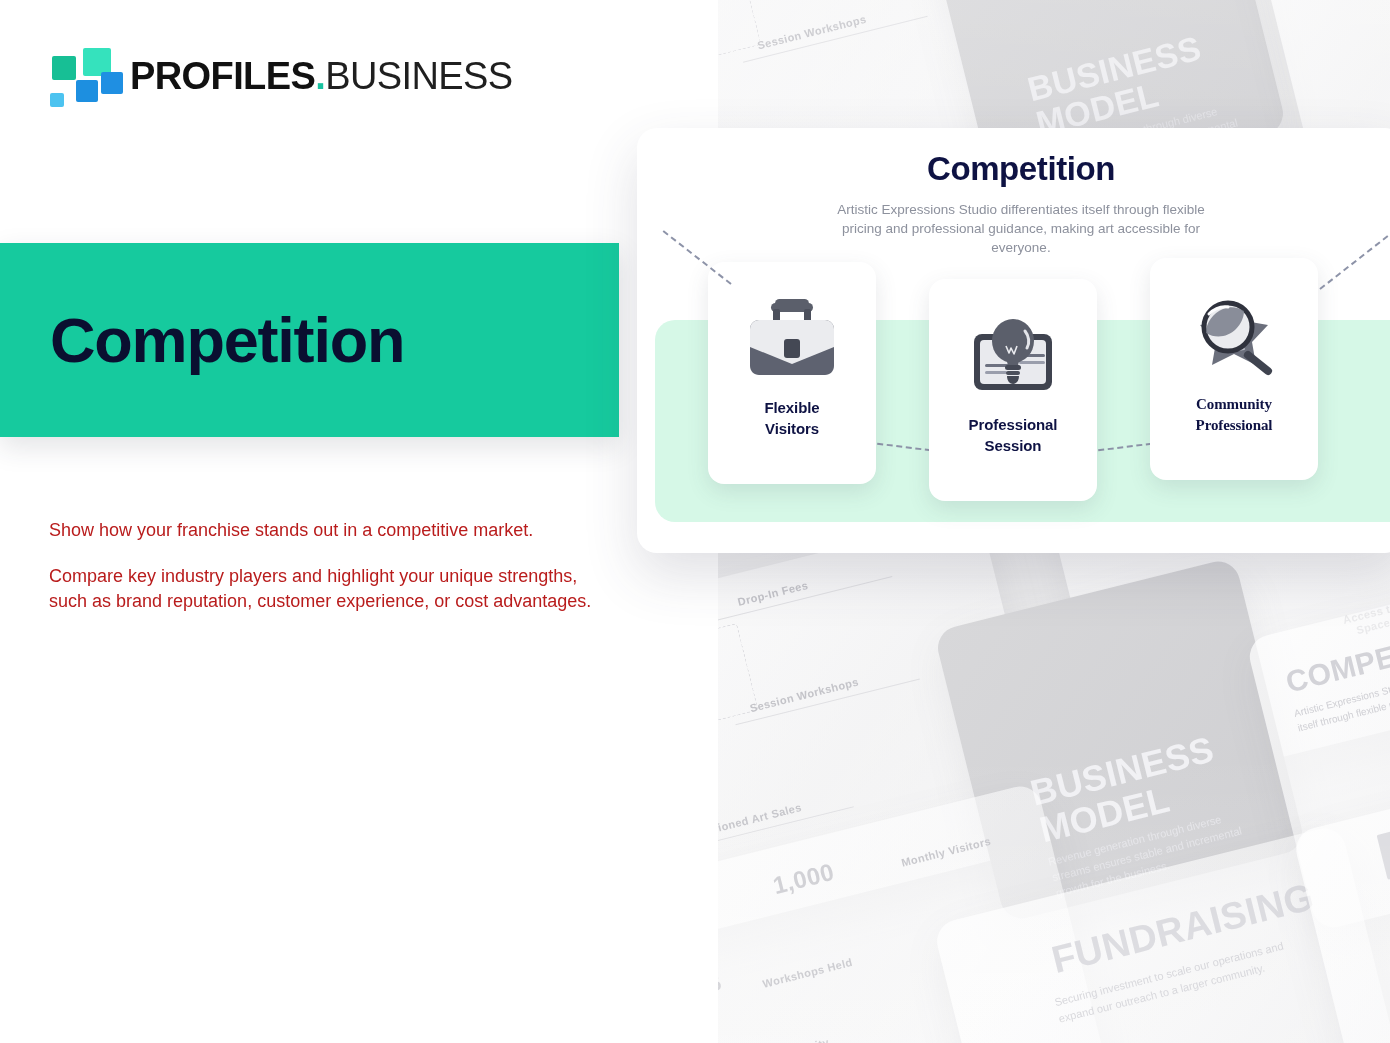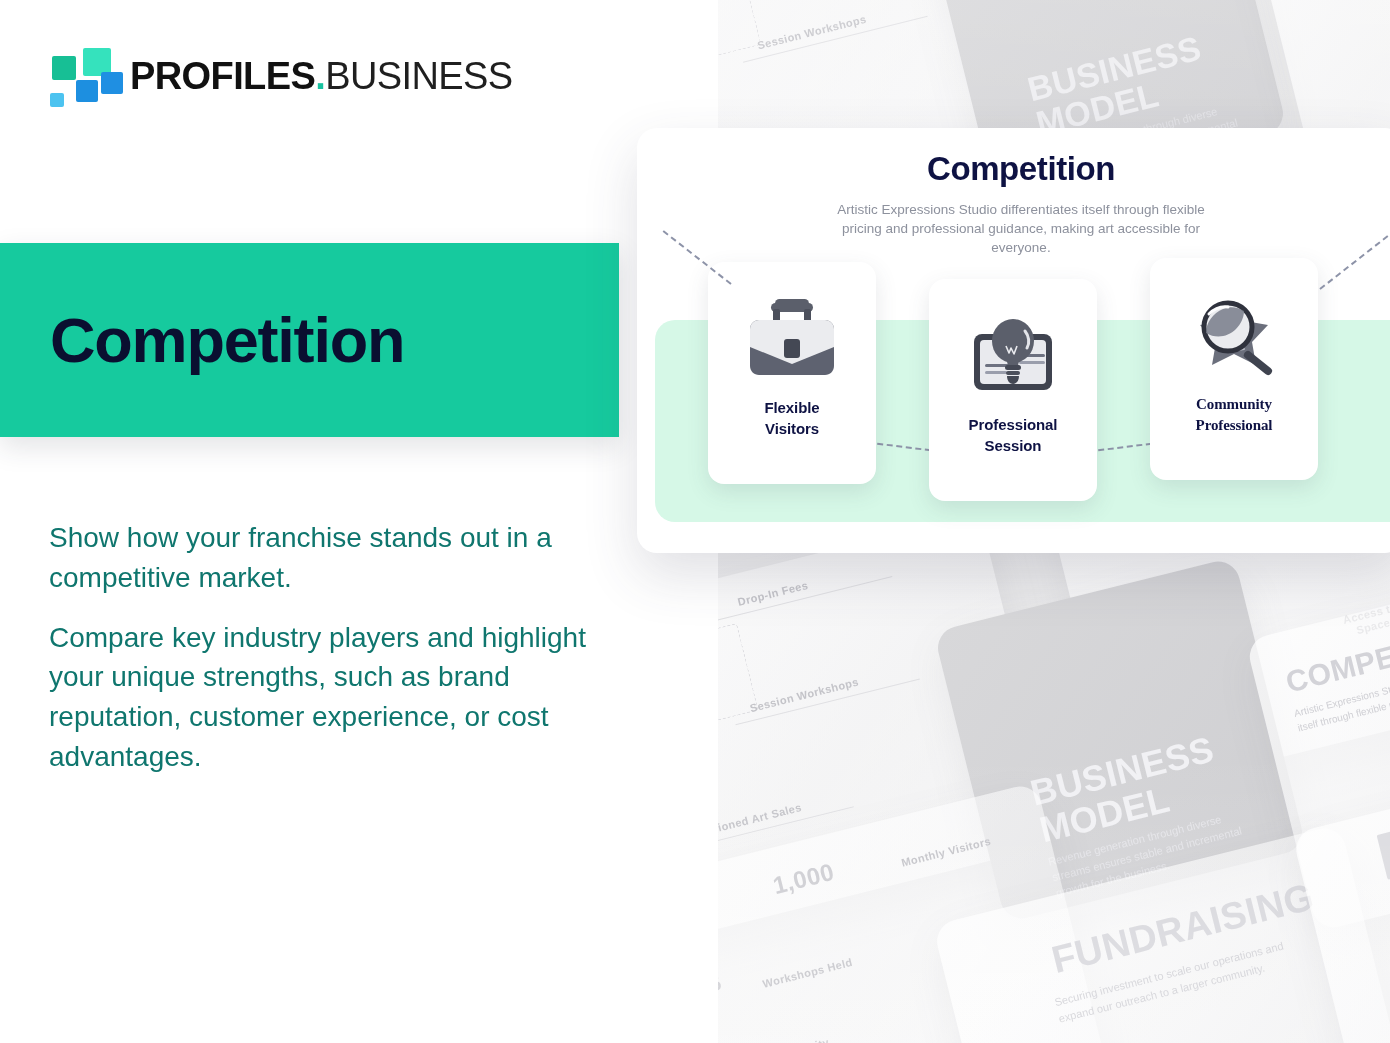--- a/index.html
+++ b/index.html
@@ -89,21 +89,21 @@
     box-shadow: 0 10px 26px rgba(40,50,60,.13);
   }
   .banner-title {
     margin-left: 50px;
     font-size: 63px; font-weight: 700;
     color: #0a0f30; letter-spacing: -1.2px; line-height: 1;
   }
 
   
   .copy { position: absolute; left: 49px; top: 518px; width: 570px; }
-  .copy p { font-size: 28px; line-height: 1.42; color: #0f766e; }
+  .copy p { font-size: 18px; line-height: 1.42; color: #b91c1c; }
   .copy p + p { margin-top: 20px; }
 
   
   .slide-card {
     position: absolute;
     left: 637px; top: 128px;
     width: 768px; height: 425px;
     background: #ffffff;
     border-radius: 20px;
     box-shadow: 0 22px 54px rgba(60,65,85,.16);

